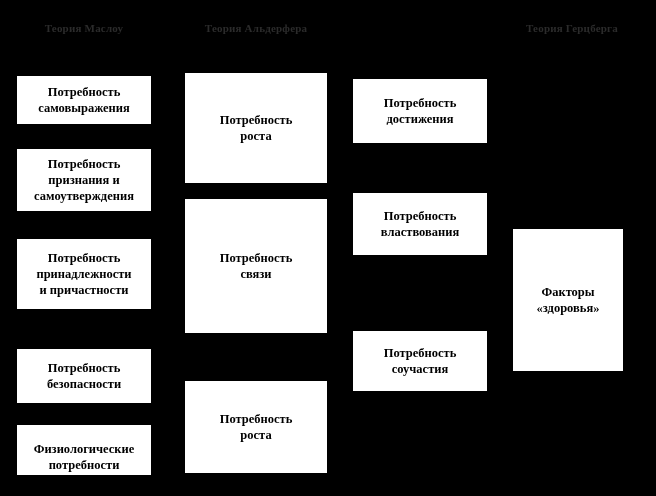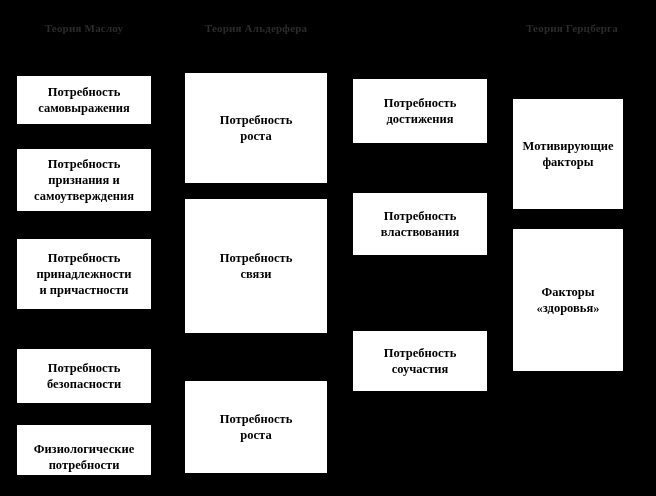--- a/index.html
+++ b/index.html
@@ -99,22 +99,18 @@
   </div>
   <div class="node" style="left:352px; top:192px; width:136px; height:64px;">
     <span>Потребность
 властвования</span>
   </div>
   <div class="node" style="left:352px; top:330px; width:136px; height:62px;">
     <span>Потребность
 соучастия</span>
   </div>
 
-  <div class="node" style="left:512px; top:98px; width:112px; height:112px;">
-    <span>Мотивирующие
-факторы</span>
-  </div>
   <div class="node" style="left:512px; top:228px; width:112px; height:144px;">
     <span>Факторы
 «здоровья»</span>
   </div>
 
 </div>
 
 </body></html>

